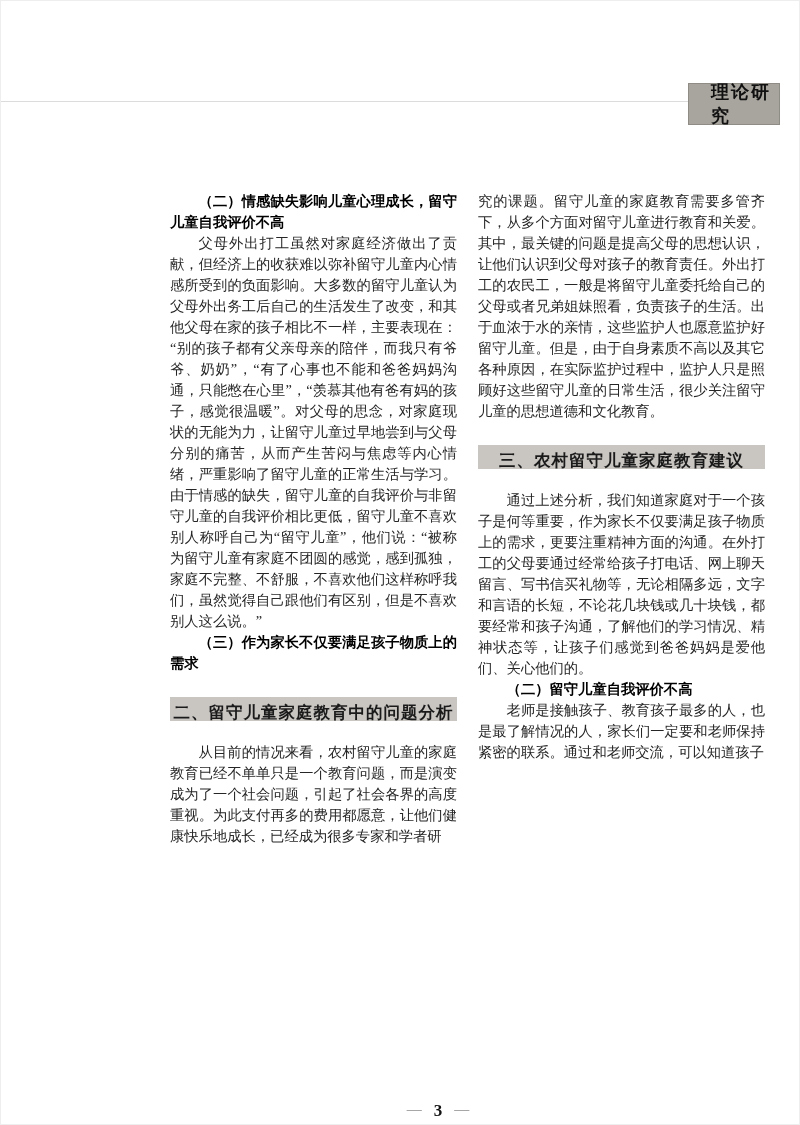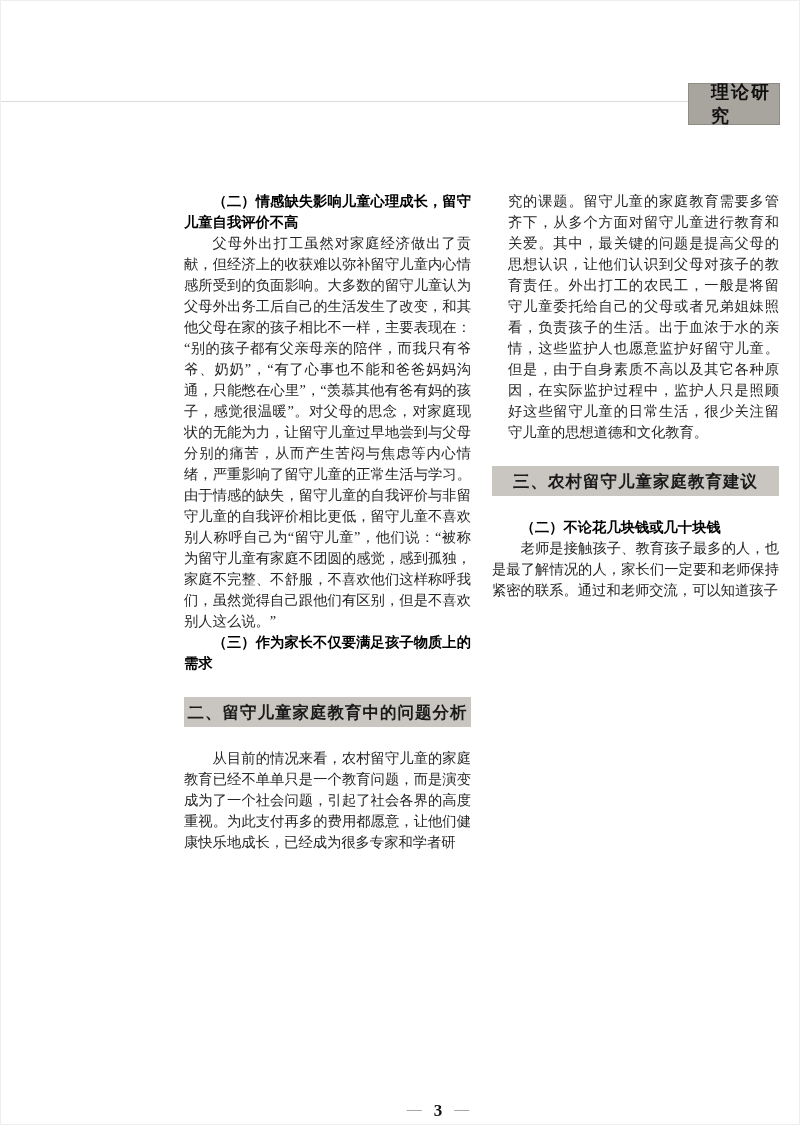--- a/index.html
+++ b/index.html
@@ -32,44 +32,44 @@
     justify-content: center;
     font-weight: bold;
     font-size: 18px;
     letter-spacing: 2px;
     color: #111111;
     padding-left: 22px;
   }
   
   .content {
     position: absolute;
-    left: 183px; top: 190px;
+    left: 169px; top: 190px;
     width: 595px;
     display: flex;
     gap: 21px;
     justify-content: flex-end;
   }
   .column {
     width: 287px;
     font-size: 14.3px;
     line-height: 21px;
     color: #262626;
     text-align: justify;
   }
   .column p { margin: 0; }
   .para { text-indent: 2em; }
-  .para.no-indent { text-indent: 0; margin-left: 16px; }
+  .para.no-indent { text-indent: 0; }
   .subheading {
     font-weight: bold;
     color: #000000;
     text-indent: 2em;
   }
   .band {
     background: var(--band-bg, #c9c6c2);
-    height: 30px;
+    height: 24px;
     line-height: 30px;
     margin: 23px 0 21px 0;
     text-align: center;
     font-weight: bold;
     font-size: 16.5px;
     color: #1a1a1a;
     font-family: "Liberation Sans", sans-serif;
     letter-spacing: 1px;
   }
   
@@ -105,21 +105,22 @@
     <div class="column" id="col-left">
         <p class="subheading">（二）情感缺失影响儿童心理成长，留守儿童自我评价不高</p>
         <p class="para">父母外出打工虽然对家庭经济做出了贡献，但经济上的收获难以弥补留守儿童内心情感所受到的负面影响。大多数的留守儿童认为父母外出务工后自己的生活发生了改变，和其他父母在家的孩子相比不一样，主要表现在：“别的孩子都有父亲母亲的陪伴，而我只有爷爷、奶奶”，“有了心事也不能和爸爸妈妈沟通，只能憋在心里”，“羡慕其他有爸有妈的孩子，感觉很温暖”。对父母的思念，对家庭现状的无能为力，让留守儿童过早地尝到与父母分别的痛苦，从而产生苦闷与焦虑等内心情绪，严重影响了留守儿童的正常生活与学习。由于情感的缺失，留守儿童的自我评价与非留守儿童的自我评价相比更低，留守儿童不喜欢别人称呼自己为“留守儿童”，他们说：“被称为留守儿童有家庭不团圆的感觉，感到孤独，家庭不完整、不舒服，不喜欢他们这样称呼我们，虽然觉得自己跟他们有区别，但是不喜欢别人这么说。”</p>
         <p class="subheading">（三）作为家长不仅要满足孩子物质上的需求</p>
         <div class="band">二、留守儿童家庭教育中的问题分析</div>
         <p class="para">从目前的情况来看，农村留守儿童的家庭教育已经不单单只是一个教育问题，而是演变成为了一个社会问题，引起了社会各界的高度重视。为此支付再多的费用都愿意，让他们健康快乐地成长，已经成为很多专家和学者研</p>
       </div>
     <div class="column" id="col-right">
         <p class="para no-indent">究的课题。留守儿童的家庭教育需要多管齐下，从多个方面对留守儿童进行教育和关爱。其中，最关键的问题是提高父母的思想认识，让他们认识到父母对孩子的教育责任。外出打工的农民工，一般是将留守儿童委托给自己的父母或者兄弟姐妹照看，负责孩子的生活。出于血浓于水的亲情，这些监护人也愿意监护好留守儿童。但是，由于自身素质不高以及其它各种原因，在实际监护过程中，监护人只是照顾好这些留守儿童的日常生活，很少关注留守儿童的思想道德和文化教育。</p>
         <div class="band">三、农村留守儿童家庭教育建议</div>
-        <p class="subheading">（二）不论花几块钱或几十块钱</p>
+        <p class="para">通过上述分析，我们知道家庭对于一个孩子是何等重要，作为家长不仅要满足孩子物质上的需求，更要注重精神方面的沟通。在外打工的父母要通过经常给孩子打电话、网上聊天留言、写书信买礼物等，无论相隔多远，文字和言语的长短，不论花几块钱或几十块钱，都要经常和孩子沟通，了解他们的学习情况、精神状态等，让孩子们感觉到爸爸妈妈是爱他们、关心他们的。</p>
+        <p class="subheading">（二）留守儿童自我评价不高</p>
         <p class="para">老师是接触孩子、教育孩子最多的人，也是最了解情况的人，家长们一定要和老师保持紧密的联系。通过和老师交流，可以知道孩子</p>
       </div>
   </div>
 
   <div class="footer">
     <span class="dash">—</span><span class="page-num">3</span><span class="dash">—</span>
   </div>
 
 </div>
 

